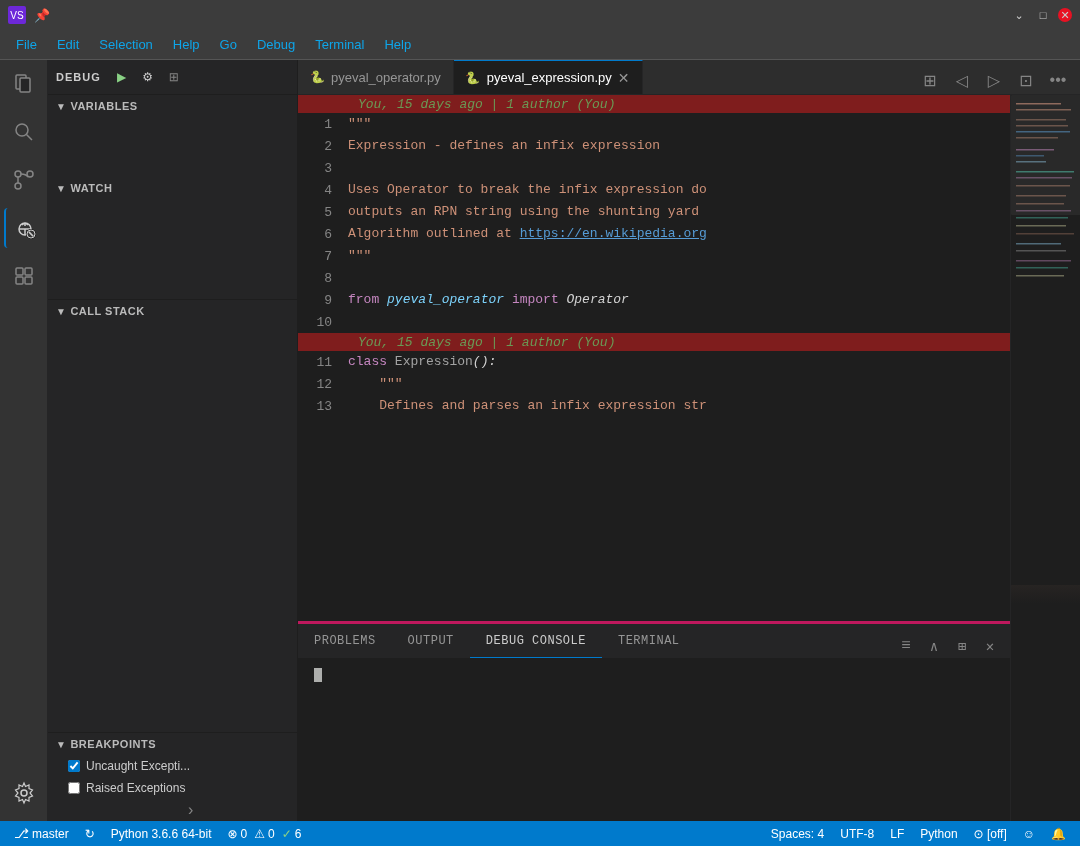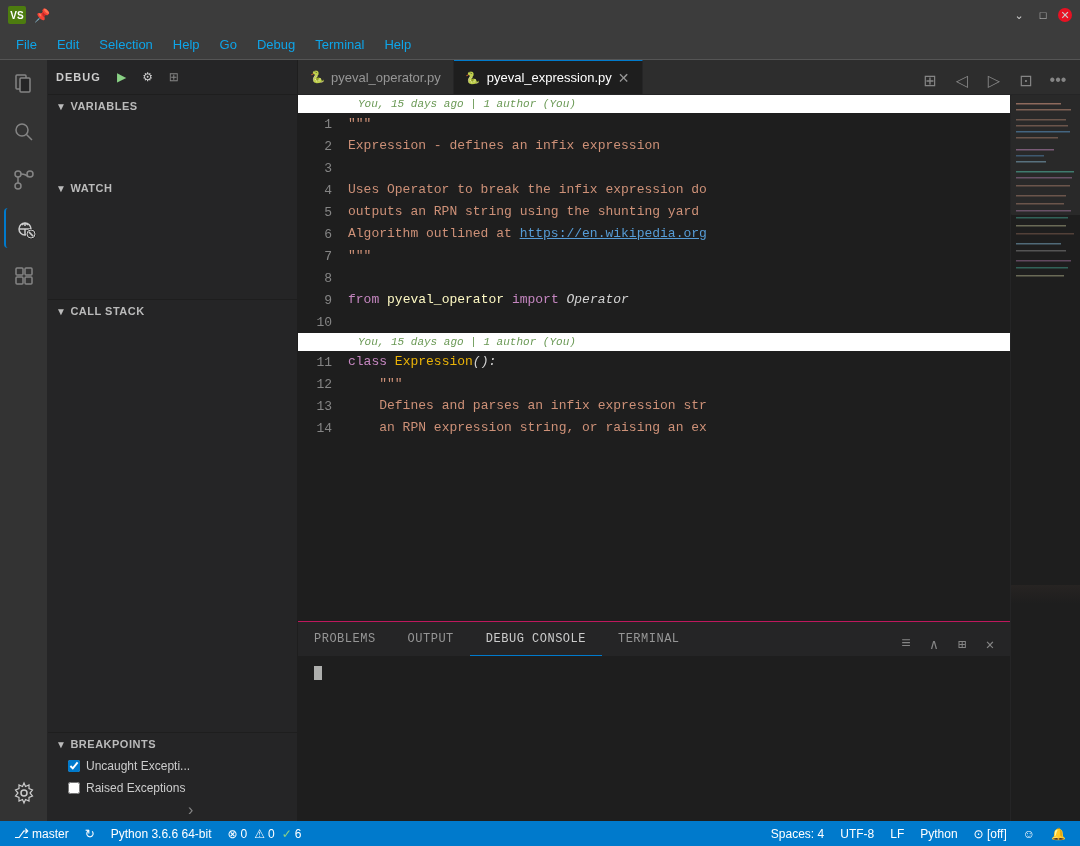--- a/index.html
+++ b/index.html
@@ -44,24 +44,24 @@
     #titlebar .win-btn.close { background: #e81123; border-radius: 50%; width:14px;height:14px; }
     #titlebar .title-icons {
       position: absolute;
       left: 8px;
       display: flex;
       gap: 8px;
       align-items: center;
     }
     .vscode-icon {
       width: 18px; height: 18px;
-      background: #4d7c0f;
+      background: #6d28d9;
       border-radius: 2px;
       display: inline-flex; align-items: center; justify-content: center;
-      font-size: 10px; color: white; font-weight: bold;
+      font-size: 10px; color: white; font-weight: normal;
     }
 
     
     #menubar {
       height: 30px;
       background: #3c3c3c;
       display: flex;
       align-items: center;
       padding: 0 8px;
       gap: 4px;
@@ -256,23 +256,23 @@
       overflow: hidden;
       font-family: 'Consolas', 'Courier New', monospace;
       font-size: 14px;
     }
 
     .blame-line {
       display: flex;
       align-items: center;
       padding: 2px 0 2px 60px;
       color: #6a9955;
-      font-size: 11px;
+      font-size: 13px;
       font-style: italic;
-      background: #ffffff;
+      background: #7f1d1d;
       height: 18px;
     }
 
     .code-line {
       display: flex;
       align-items: center;
       min-height: 22px;
       position: relative;
     }
     .line-num {
@@ -287,30 +287,30 @@
     .line-content {
       flex: 1;
       white-space: pre;
       font-size: 13px;
       line-height: 22px;
     }
 
     
     .kw { color: #c586c0; }
     .str { color: #ce9178; }
-    .cls { color: #eab308; }
-    .module { color: #fef9c3; }
+    .cls { color: #a3a3a3; }
+    .module { color: #7dd3fc; font-style: italic; }
     .plain { color: #d4d4d4; font-style: italic; }
     .link { color: #569cd6; text-decoration: underline; }
 
     
     #bottom-panel {
       height: 200px;
       background: #1e1e1e;
-      border-top: 1px solid #be185d;
+      border-top: 3px solid #be185d;
       display: flex;
       flex-direction: column;
     }
     #panel-tabs {
       height: 35px;
       background: #252526;
       display: flex;
       align-items: flex-end;
       border-bottom: 1px solid #1e1e1e;
     }
@@ -642,24 +642,20 @@
               <span class="line-num">11</span>
               <span class="line-content"><span class="kw">class</span> <span class="cls">Expression</span><span class="plain">():</span></span>
             </div>
             <div class="code-line">
               <span class="line-num">12</span>
               <span class="line-content">    <span class="str">"""</span></span>
             </div>
             <div class="code-line">
               <span class="line-num">13</span>
               <span class="line-content">    <span class="str">Defines and parses an infix expression str</span></span>
-            </div>
-            <div class="code-line">
-              <span class="line-num">14</span>
-              <span class="line-content">    <span class="str">an RPN expression string, or raising an ex</span></span>
             </div>
 
           </div>
         </div>
 
         <div id="bottom-panel">
           <div id="panel-tabs">
             <div class="panel-tab">PROBLEMS</div>
             <div class="panel-tab">OUTPUT</div>
             <div class="panel-tab active">DEBUG CONSOLE</div>

